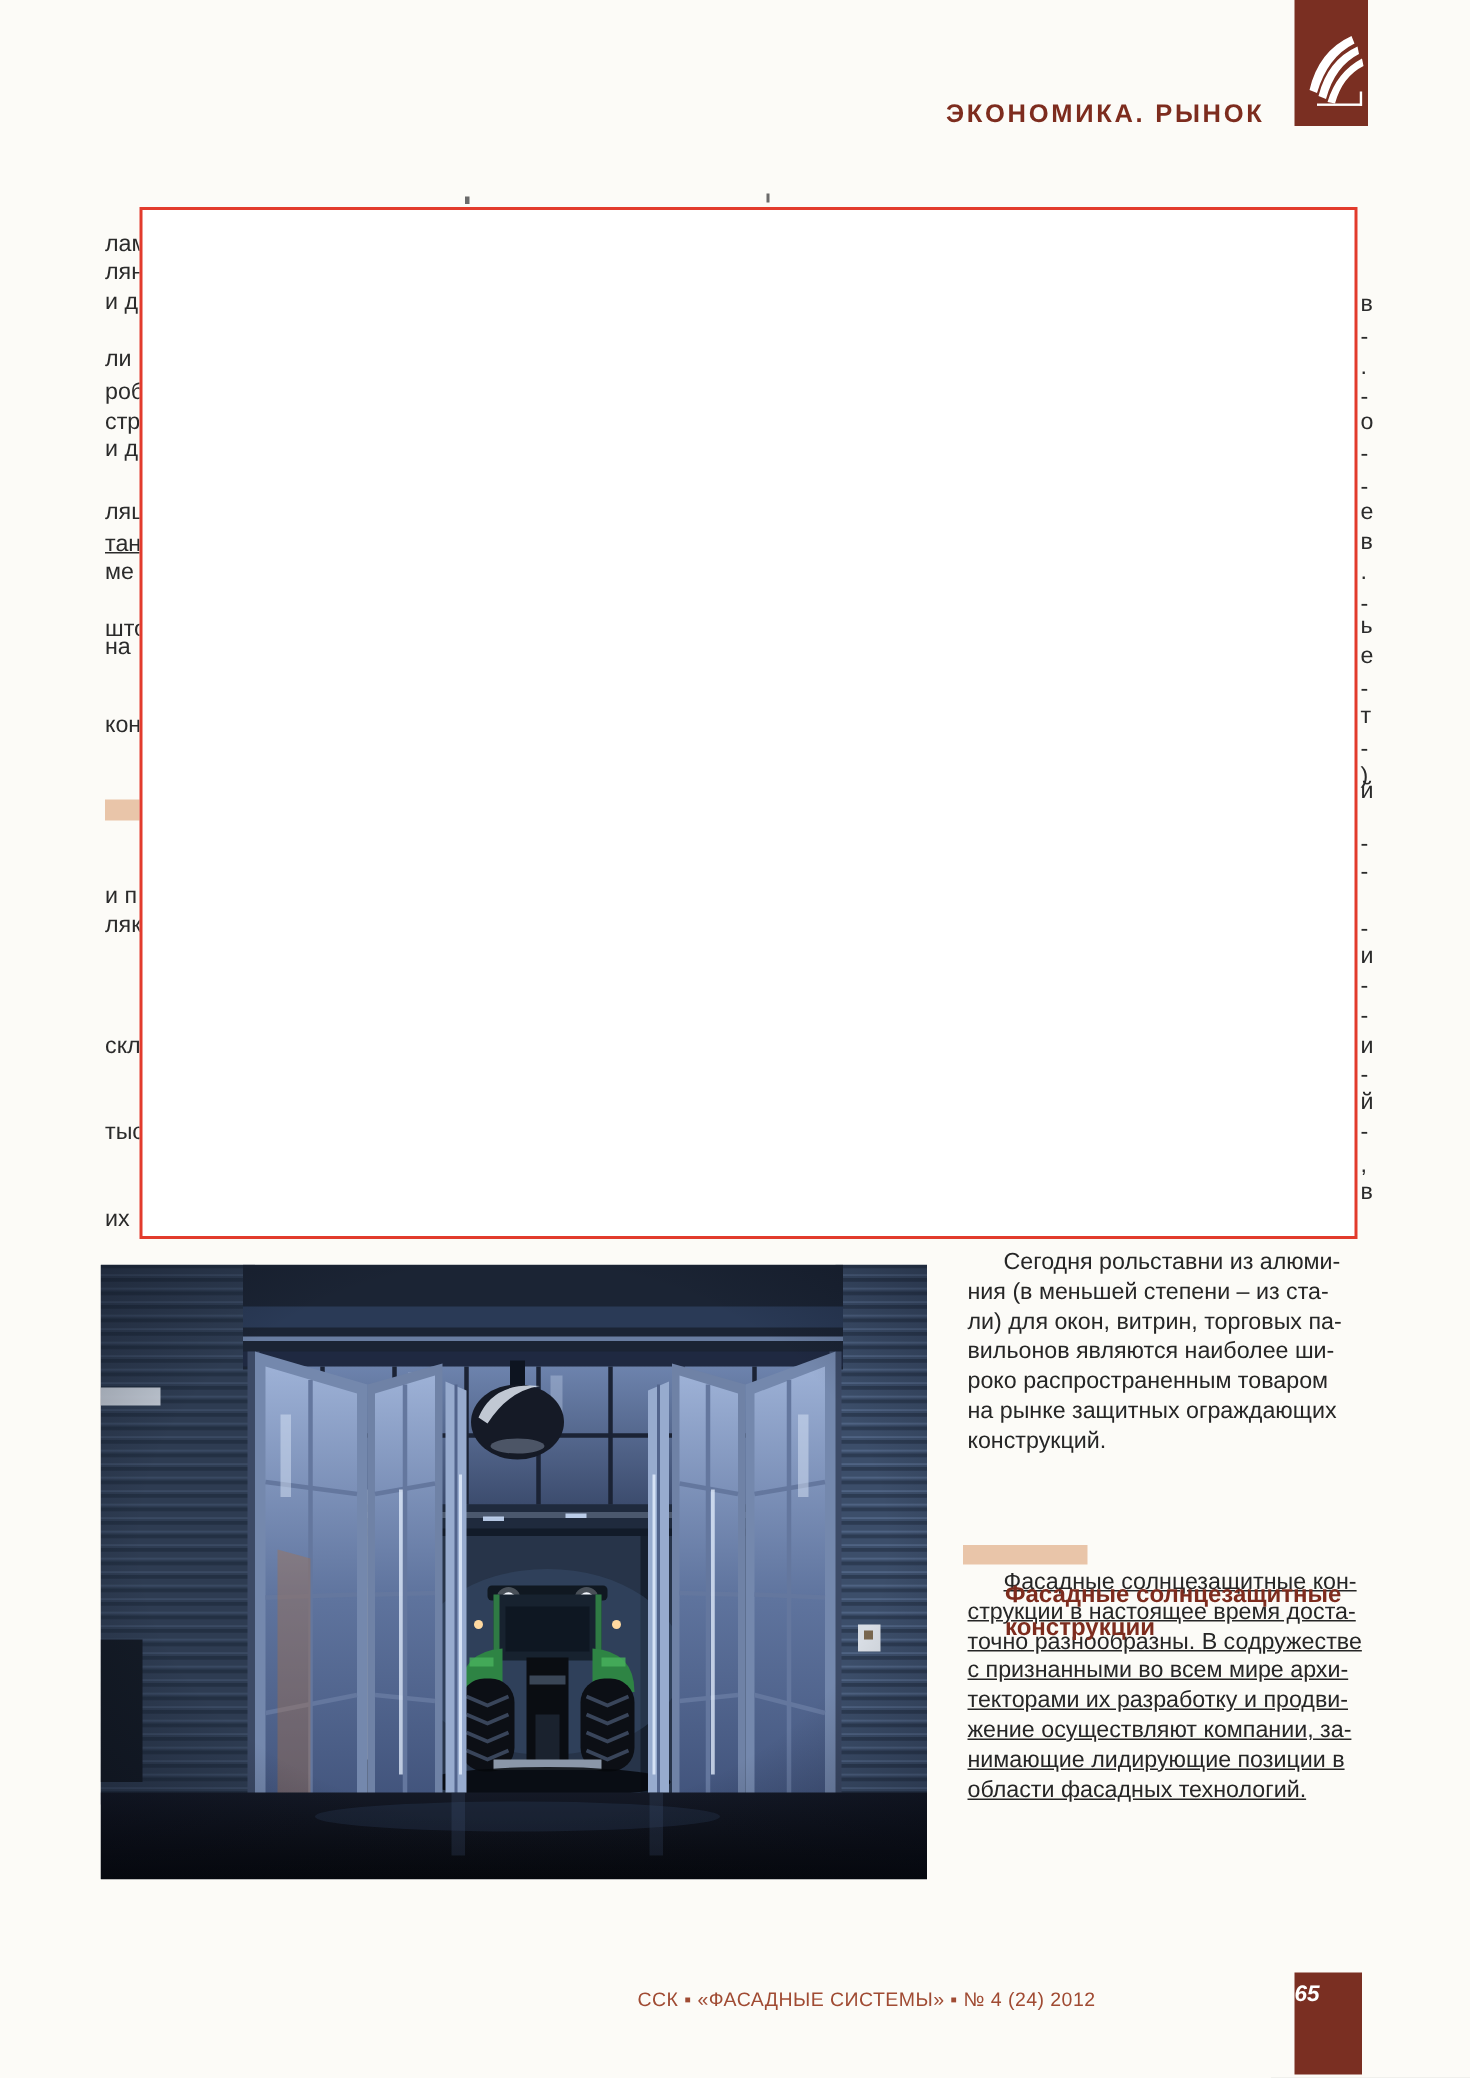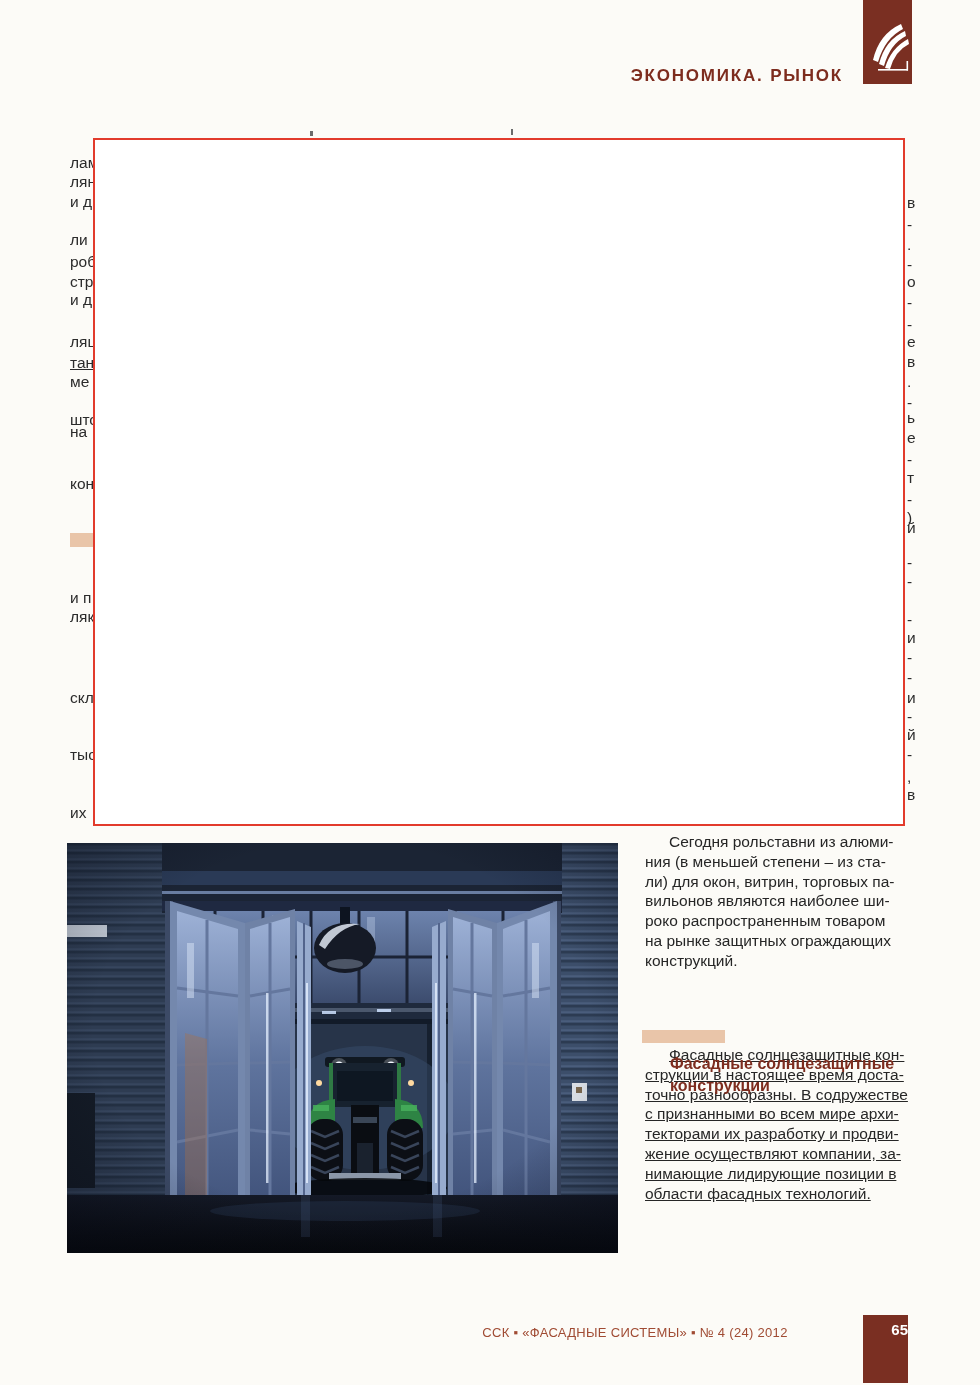--- a/index.html
+++ b/index.html
@@ -27,25 +27,25 @@
   .article{position:absolute;left:645px;top:832px;width:292px;z-index:4;font-size:15.5px;
            line-height:19.8px;color:#262626;}
   .article .para{white-space:pre-line;text-indent:24px;margin:0;}
   .p1{position:absolute;top:0;left:0;right:0;}
   .sec-head{position:absolute;top:161px;left:0;right:0;padding-left:25px;font-size:16px;
             font-weight:bold;line-height:22px;color:#7d2c1e;white-space:pre-line;}
   .sec-head .bar{position:absolute;left:-3px;top:21px;width:83px;height:13px;background:#e9c5a9;z-index:0;}
   .sec-head .txt{position:relative;z-index:1;}
   .p23{position:absolute;top:213px;left:0;right:0;text-decoration:underline;}
   
-  .footer-line{position:absolute;top:1325px;right:135px;width:420px;text-align:center;
+  .footer-line{position:absolute;top:1325px;right:135px;width:420px;text-align:left;
                font-size:13px;letter-spacing:.3px;color:#a04b33;}
   .page-badge{position:absolute;left:863px;top:1315px;width:45px;height:68px;background:#7a2f22;}
-  .page-badge .num{display:block;text-align:right;margin-top:6px;color:#fff;
-                   font-size:15px;font-weight:bold;}
+  .page-badge .num{display:block;text-align:left;margin-top:6px;color:#fff;
+                   font-size:15px;font-weight:bold;font-style:italic;}
 </style>
 </head>
 <body>
 
 <div class="page">
 
   <div class="kicker">ЭКОНОМИКА. РЫНОК</div>
   <div class="logo-box">
     <svg viewBox="0 0 49 84">
       <path d="M10,60 Q16,34 38,24 L40,29 Q22,38 15,62 Z" fill="#fff"></path>

